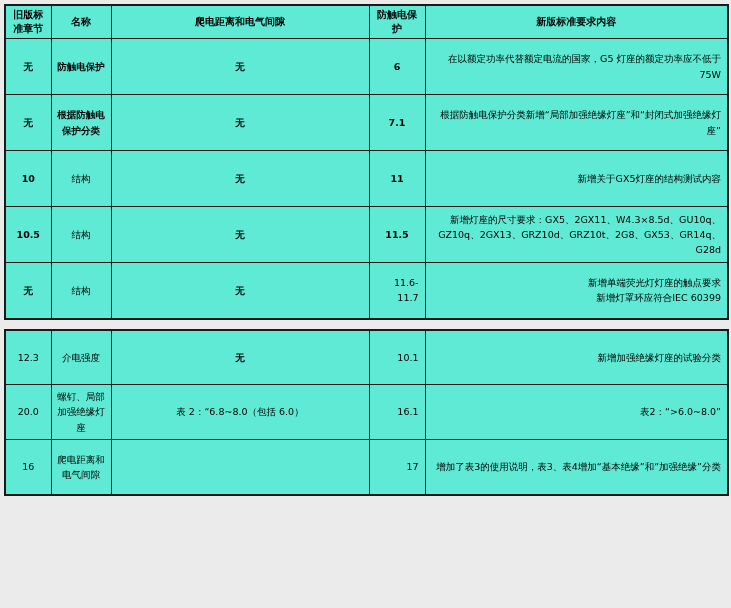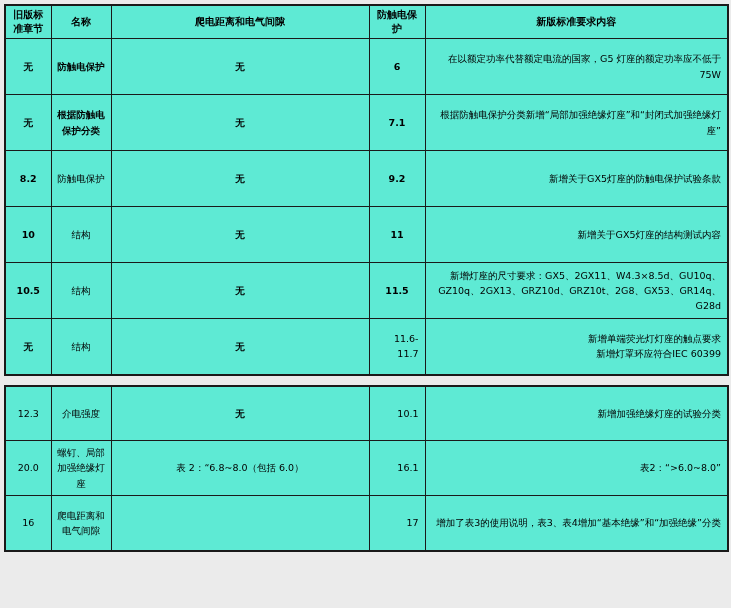--- a/index.html
+++ b/index.html
@@ -72,27 +72,20 @@
           <td class="left">在以额定功率代替额定电流的国家，G5 灯座的额定功率应不低于 75W</td>
         </tr>
         <tr>
           <td class="b">无</td>
           <td class="b">根据防触电保护分类</td>
           <td class="b">无</td>
           <td class="b">7.1</td>
           <td class="left">根据防触电保护分类新增“局部加强绝缘灯座”和“封闭式加强绝缘灯座”</td>
         </tr>
         <tr>
-          <td class="b">8.2</td>
-          <td>防触电保护</td>
-          <td class="b">无</td>
-          <td class="b">9.2</td>
-          <td class="left">新增关于GX5灯座的防触电保护试验条款</td>
-        </tr>
-        <tr>
           <td class="b">10</td>
           <td>结构</td>
           <td class="b">无</td>
           <td class="b">11</td>
           <td class="left">新增关于GX5灯座的结构测试内容</td>
         </tr>
         <tr>
           <td class="b">10.5</td>
           <td>结构</td>
           <td class="b">无</td>

